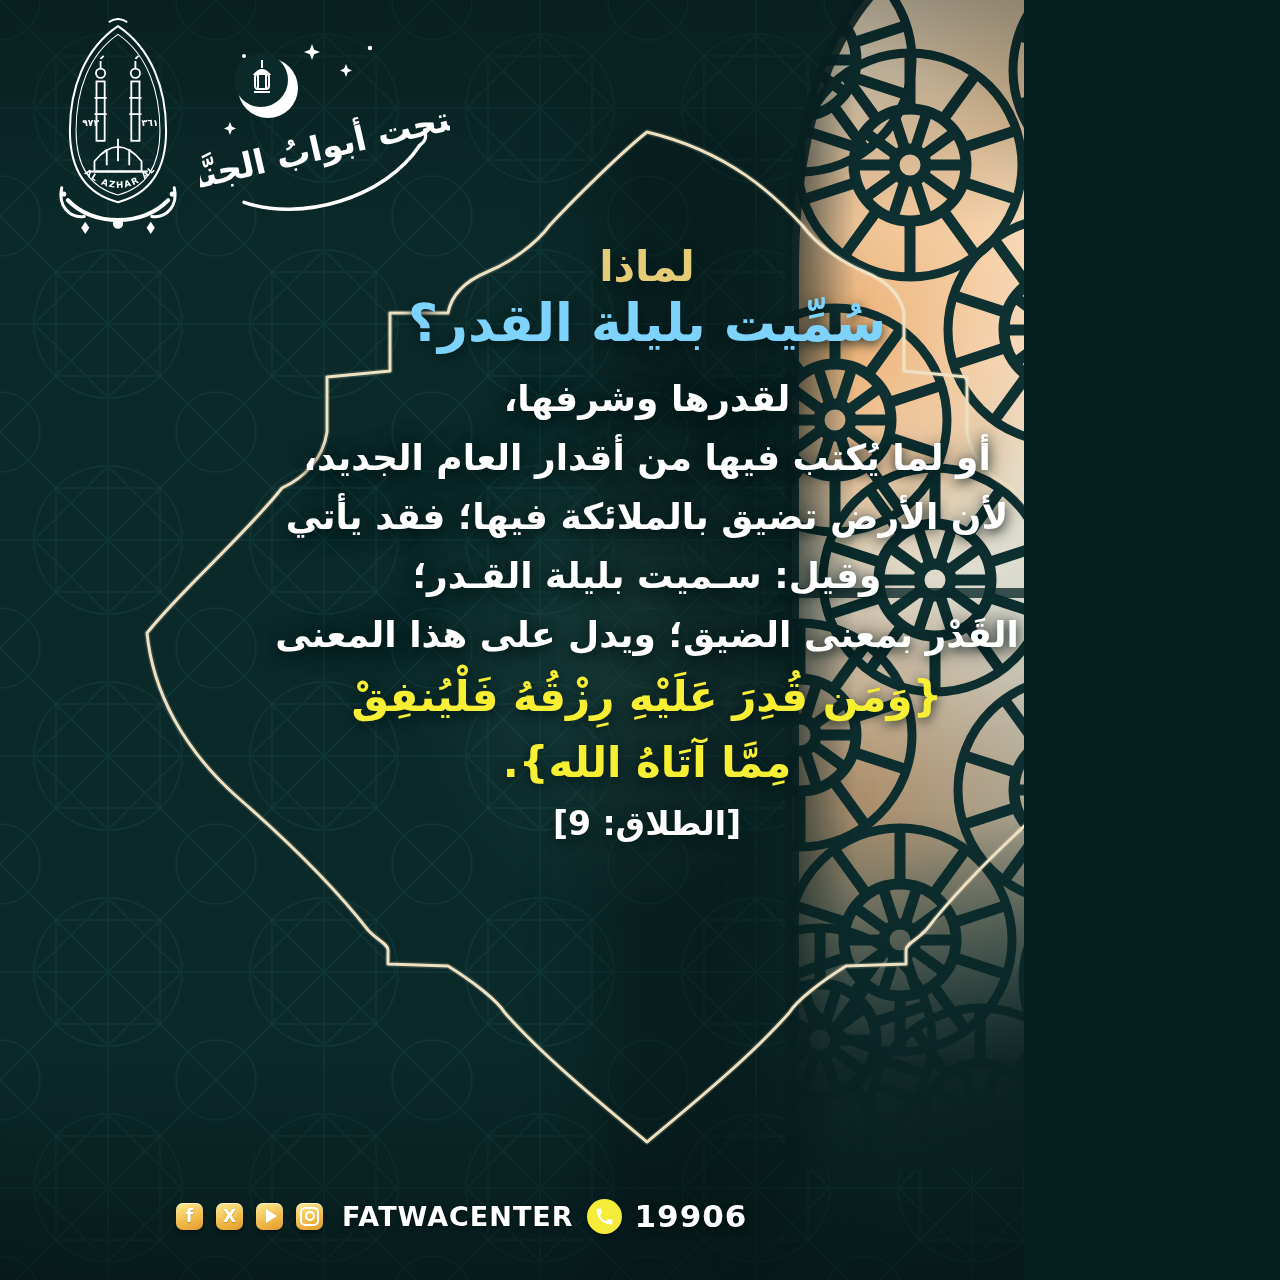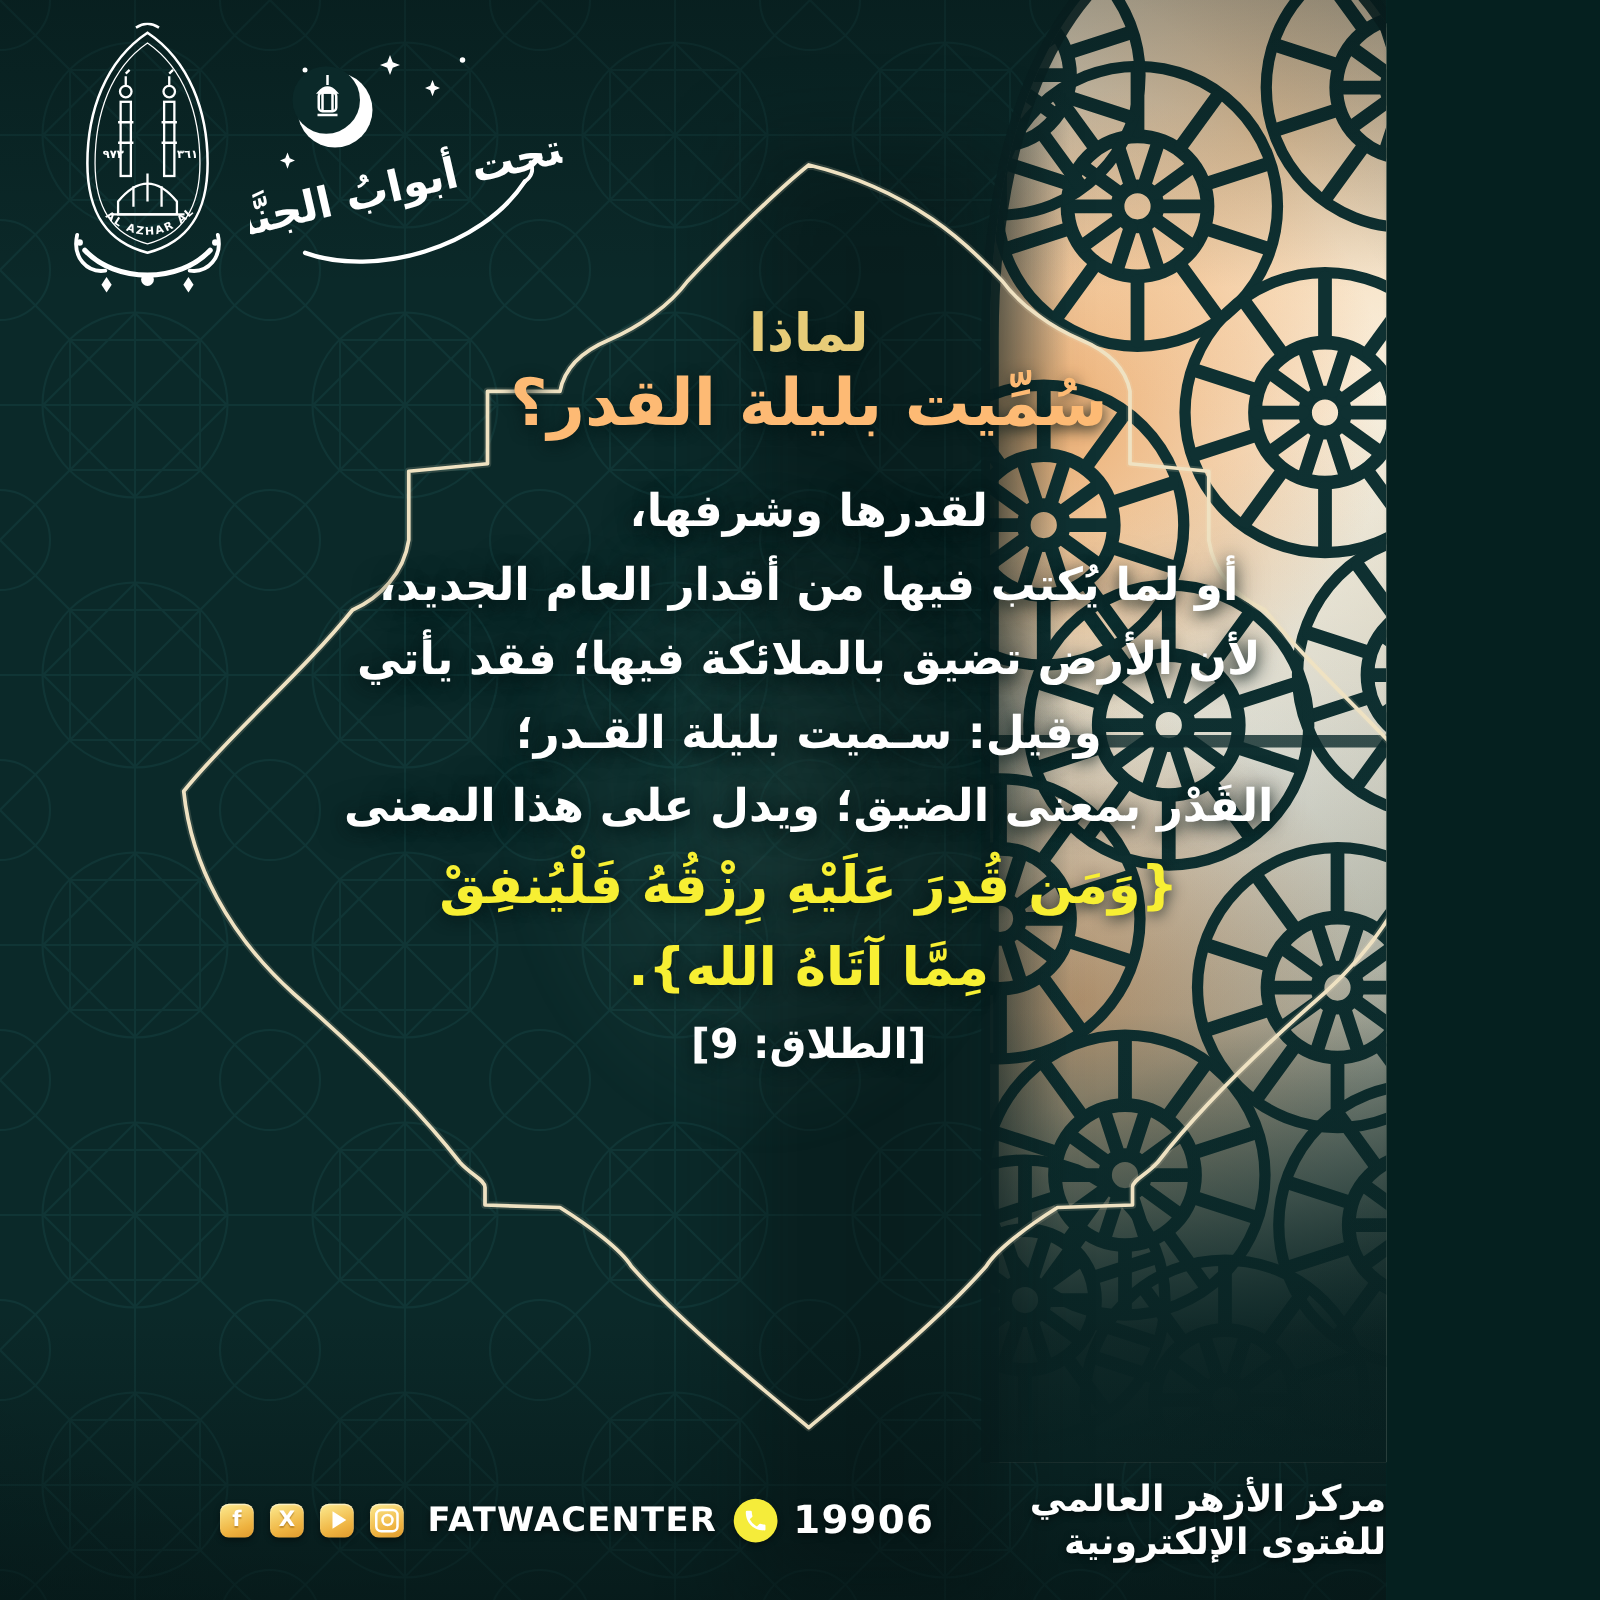--- a/index.html
+++ b/index.html
@@ -1,36 +1,36 @@
 <!DOCTYPE html>
 <html><head>
 <meta charset="utf-8">
 <style>
   html,body{margin:0;padding:0;background:#05201f;}
   .canvas{
-    position:relative;width:1109px;height:1280px;overflow:hidden;
+    position:relative;width:1024px;height:1280px;overflow:hidden;
     background:#0b2929;
     font-family:"DejaVu Sans","Liberation Sans",sans-serif;
   }
   .canvas svg{display:block;}
   .layer{position:absolute;inset:0;}
   
   .col-shadow{position:absolute;left:600px;top:120px;width:200px;height:1160px;
     background:rgba(4,17,17,.42);filter:blur(34px);}
   .haze{position:absolute;left:400px;top:360px;width:430px;height:560px;border-radius:50%;
     background:radial-gradient(closest-side,rgba(72,130,120,.22),rgba(72,130,120,0));filter:blur(10px);}
   .vignette{position:absolute;inset:0;
     background:
       linear-gradient(to bottom,rgba(3,14,14,.35),rgba(3,14,14,0) 18%,rgba(3,14,14,0) 82%,rgba(3,14,14,.5)),
       radial-gradient(120% 100% at 42% 44%,rgba(0,0,0,0) 55%,rgba(3,14,14,.45) 100%);}
   
   .content{position:absolute;left:170px;top:242px;width:954px;text-align:center;color:#fff;}
   .t-gold{color:#e7cc78;font-weight:bold;font-size:42px;line-height:50px;
     text-shadow:0 3px 12px rgba(4,22,22,.85);}
-  .t-gold2{color:#fdba74;font-weight:bold;font-size:52px;line-height:62px;margin-bottom:26px;
+  .t-gold2{color:#7dd3fc;font-weight:bold;font-size:52px;line-height:62px;margin-bottom:15px;
     text-shadow:0 3px 12px rgba(4,22,22,.85);}
   .b-line{font-weight:bold;font-size:36px;line-height:59px;color:#ffffff;
     text-shadow:0 3px 12px rgba(4,22,22,.85),0 0 24px rgba(4,22,22,.55);}
   .v-line{font-weight:bold;font-size:42px;line-height:66px;color:#f7ef33;
     text-shadow:0 3px 12px rgba(4,22,22,.9);}
   .ref{font-weight:bold;font-size:33px;line-height:44px;color:#ffffff;margin-top:6px;
     text-shadow:0 3px 12px rgba(4,22,22,.85);}
   
   .footer{position:absolute;left:0;right:0;top:1192px;height:48px;display:flex;align-items:center;
     padding-left:176px;gap:13px;color:#fff;}
@@ -301,16 +301,15 @@
           <span class="ig-dot"></span>
         </span>
       </span>
     <span class="handle">FATWACENTER</span>
     <span class="phone-badge">
       <svg width="21" height="21" viewBox="0 0 24 24">
         <path fill="#ffffff" d="M6.62 10.79a15.05 15.05 0 0 0 6.59 6.59l2.2-2.2a1 1 0 0 1 1.01-.24c1.12.37 2.33.57 3.58.57a1 1 0 0 1 1 1V20a1 1 0 0 1-1 1C10.07 21 3 13.93 3 4a1 1 0 0 1 1-1h3.5a1 1 0 0 1 1 1c0 1.25.2 2.45.57 3.57a1 1 0 0 1-.25 1.02l-2.2 2.2z"></path>
       </svg>
     </span>
     <span class="hotline">19906</span>
-    <span class="orgname" dir="rtl">مركز الأزهر العالمي للفتوى الإلكترونية</span>
   </div>
 
 </div>
 
 </body></html>

